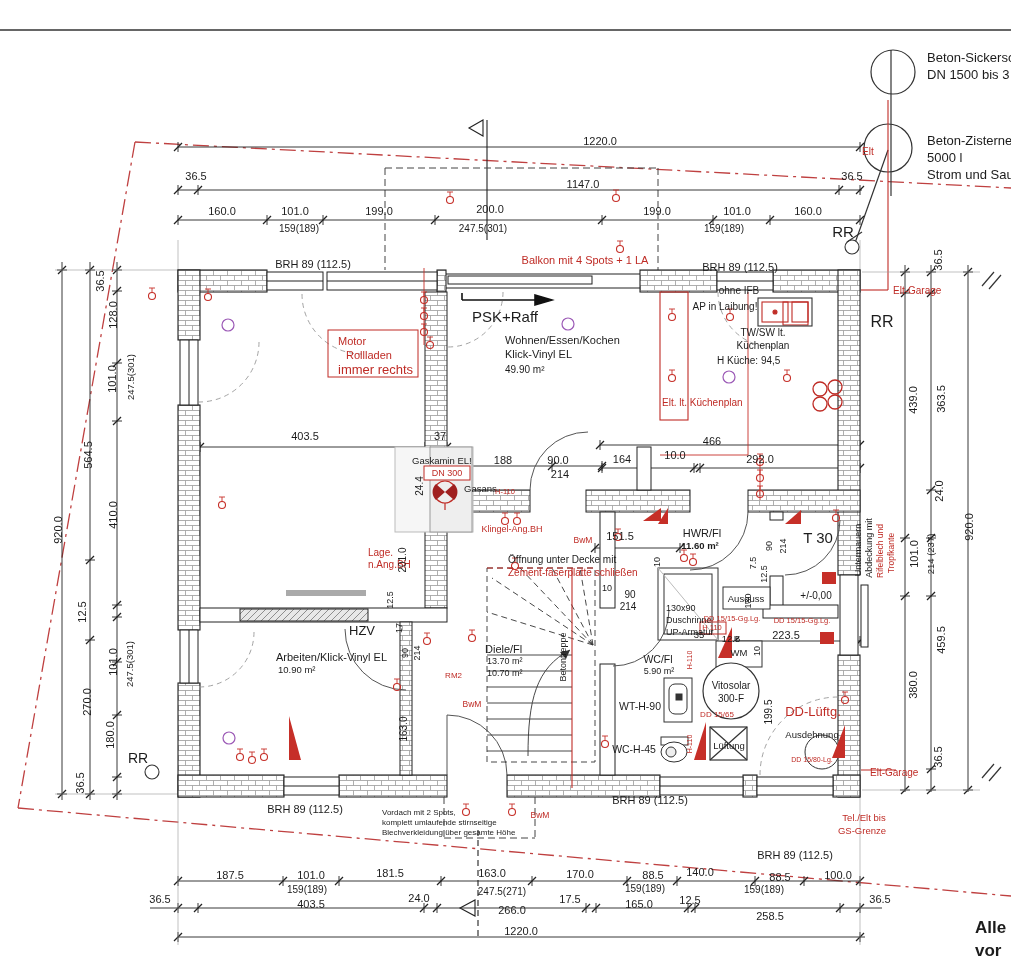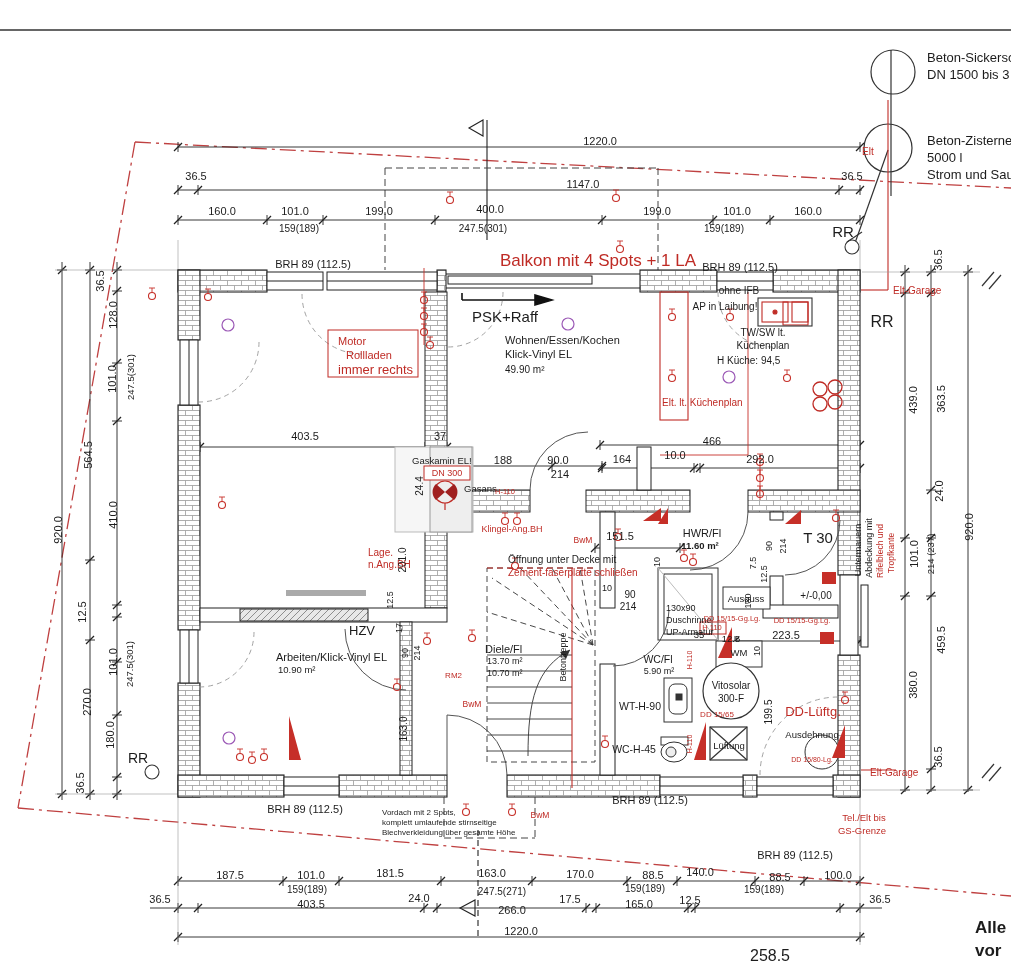--- a/index.html
+++ b/index.html
@@ -633,29 +633,29 @@
 
 <div id="labels">
       <span class="lb" style="font-size: 11px; transform: translate(-50%, -50%); left: 600px; top: 141px;">1220.0</span>
       <span class="lb" style="font-size: 11px; transform: translate(-50%, -50%); left: 583px; top: 184px;">1147.0</span>
       <span class="lb" style="font-size: 11px; transform: translate(-50%, -50%); left: 196px; top: 176px;">36.5</span>
       <span class="lb" style="font-size: 11px; transform: translate(-50%, -50%); left: 852px; top: 176px;">36.5</span>
       <span class="lb" style="font-size: 11px; transform: translate(-50%, -50%); left: 222px; top: 211px;">160.0</span>
       <span class="lb" style="font-size: 11px; transform: translate(-50%, -50%); left: 295px; top: 211px;">101.0</span>
       <span class="lb" style="font-size: 10px; transform: translate(-50%, -50%); left: 299px; top: 229px;">159(189)</span>
       <span class="lb" style="font-size: 11px; transform: translate(-50%, -50%); left: 379px; top: 211px;">199.0</span>
-      <span class="lb" style="font-size: 11px; transform: translate(-50%, -50%); left: 490px; top: 209px;">400.0</span>
+      <span class="lb" style="font-size: 11px; transform: translate(-50%, -50%); left: 490px; top: 209px;">200.0</span>
       <span class="lb" style="font-size: 10px; transform: translate(-50%, -50%); left: 483px; top: 229px;">247.5(301)</span>
       <span class="lb" style="font-size: 11px; transform: translate(-50%, -50%); left: 657px; top: 211px;">199.0</span>
       <span class="lb" style="font-size: 11px; transform: translate(-50%, -50%); left: 737px; top: 211px;">101.0</span>
       <span class="lb" style="font-size: 10px; transform: translate(-50%, -50%); left: 724px; top: 229px;">159(189)</span>
       <span class="lb" style="font-size: 11px; transform: translate(-50%, -50%); left: 808px; top: 211px;">160.0</span>
       <span class="lb" style="font-size: 15px; transform: translate(-50%, -50%); left: 843px; top: 231px;">RR</span>
       <span class="lb" style="font-size: 11px; transform: translate(-50%, -50%); left: 313px; top: 264px;">BRH 89 (112.5)</span>
-      <span class="lb r" style="font-size: 17px; transform: translate(-50%, -50%); left: 585px; top: 260px; margin-left: 13px;">Balkon mit 4 Spots + 1 LA</span>
+      <span class="lb r" style="font-size: 11px; transform: translate(-50%, -50%); left: 585px; top: 260px;">Balkon mit 4 Spots + 1 LA</span>
       <span class="lb" style="font-size: 11px; transform: translate(-50%, -50%); left: 740px; top: 267px;">BRH 89 (112.5)</span>
       <span class="lb" style="font-size: 10px; transform: translate(-50%, -50%); left: 739px; top: 291px;">ohne IFB</span>
       <span class="lb" style="font-size: 10px; transform: translate(-50%, -50%); left: 725px; top: 307px;">AP in Laibung!</span>
       <span class="lb" style="font-size: 15px; transform: translate(-50%, -50%); left: 505px; top: 316px;">PSK+Raff</span>
       <span class="lb r" style="font-size: 11px; transform: translate(0px, -50%); left: 338px; top: 341px;">Motor</span>
       <span class="lb r" style="font-size: 11px; transform: translate(0px, -50%); left: 338px; top: 355px; padding-left: 8px;">Rollladen</span>
       <span class="lb r" style="font-size: 13px; transform: translate(0px, -50%); left: 338px; top: 369px;">immer rechts</span>
       <span class="lb" style="font-size: 11px; transform: translate(0px, -50%); left: 505px; top: 340px;">Wohnen/Essen/Kochen</span>
       <span class="lb" style="font-size: 11px; transform: translate(0px, -50%); left: 505px; top: 354px;">Klick-Vinyl EL</span>
       <span class="lb" style="font-size: 10px; transform: translate(0px, -50%); left: 505px; top: 370px;">49.90 m²</span>
@@ -790,21 +790,21 @@
       <span class="lb" style="font-size: 11px; transform: translate(-50%, -50%); left: 780px; top: 877px;">88.5</span>
       <span class="lb" style="font-size: 10px; transform: translate(-50%, -50%); left: 764px; top: 890px;">159(189)</span>
       <span class="lb" style="font-size: 11px; transform: translate(-50%, -50%); left: 838px; top: 875px;">100.0</span>
       <span class="lb" style="font-size: 11px; transform: translate(-50%, -50%); left: 160px; top: 899px;">36.5</span>
       <span class="lb" style="font-size: 11px; transform: translate(-50%, -50%); left: 311px; top: 904px;">403.5</span>
       <span class="lb" style="font-size: 11px; transform: translate(-50%, -50%); left: 419px; top: 898px;">24.0</span>
       <span class="lb" style="font-size: 11px; transform: translate(-50%, -50%); left: 512px; top: 904px; margin-top: 6px;">266.0</span>
       <span class="lb" style="font-size: 11px; transform: translate(-50%, -50%); left: 570px; top: 899px;">17.5</span>
       <span class="lb" style="font-size: 11px; transform: translate(-50%, -50%); left: 639px; top: 904px;">165.0</span>
       <span class="lb" style="font-size: 11px; transform: translate(-50%, -50%); left: 690px; top: 900px;">12.5</span>
-      <span class="lb" style="font-size: 16px; transform: translate(-50%, -50%); left: 770px; top: 956px;">258.5</span>
+      <span class="lb" style="font-size: 11px; transform: translate(-50%, -50%); left: 770px; top: 916px;">258.5</span>
       <span class="lb" style="font-size: 11px; transform: translate(-50%, -50%); left: 880px; top: 899px;">36.5</span>
       <span class="lb" style="font-size: 11px; transform: translate(-50%, -50%); left: 521px; top: 931px;">1220.0</span>
       <span class="lb" style="font-size: 11px; transform: translate(-50%, -50%); left: 795px; top: 855px;">BRH 89 (112.5)</span>
       <span class="lb" style="font-size: 17px; font-weight: bold; transform: translate(0px, -50%); left: 975px; top: 927px;">Alle</span>
       <span class="lb" style="font-size: 17px; font-weight: bold; transform: translate(0px, -50%); left: 975px; top: 950px;">vor</span>
     </div>
 
 </div>
 
 </body></html>

